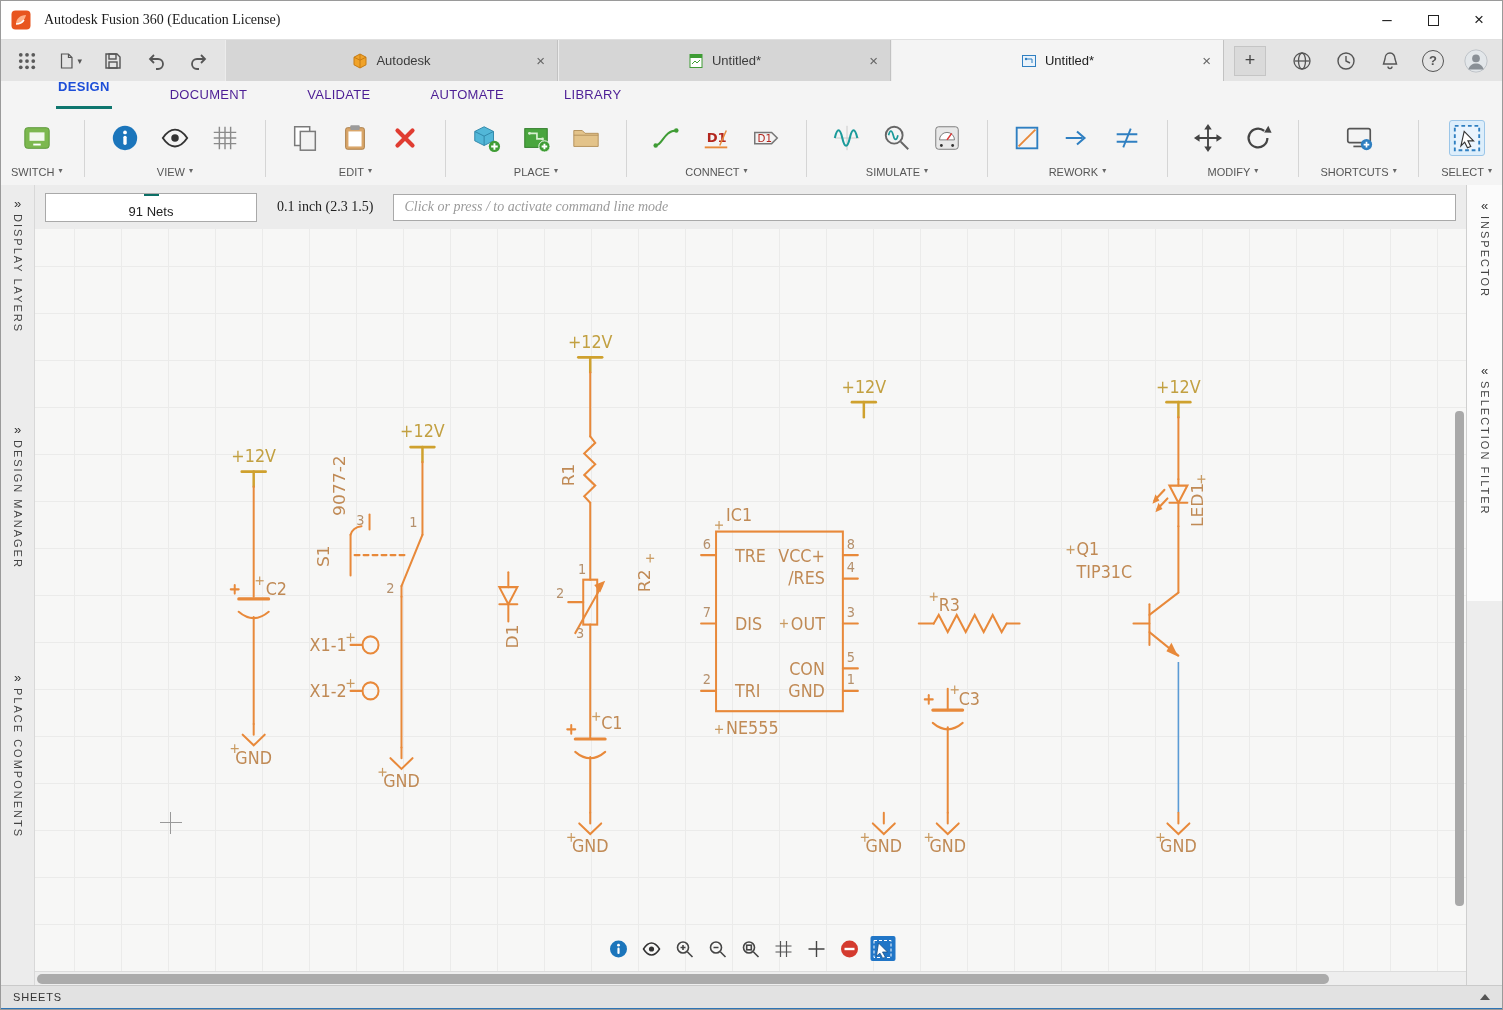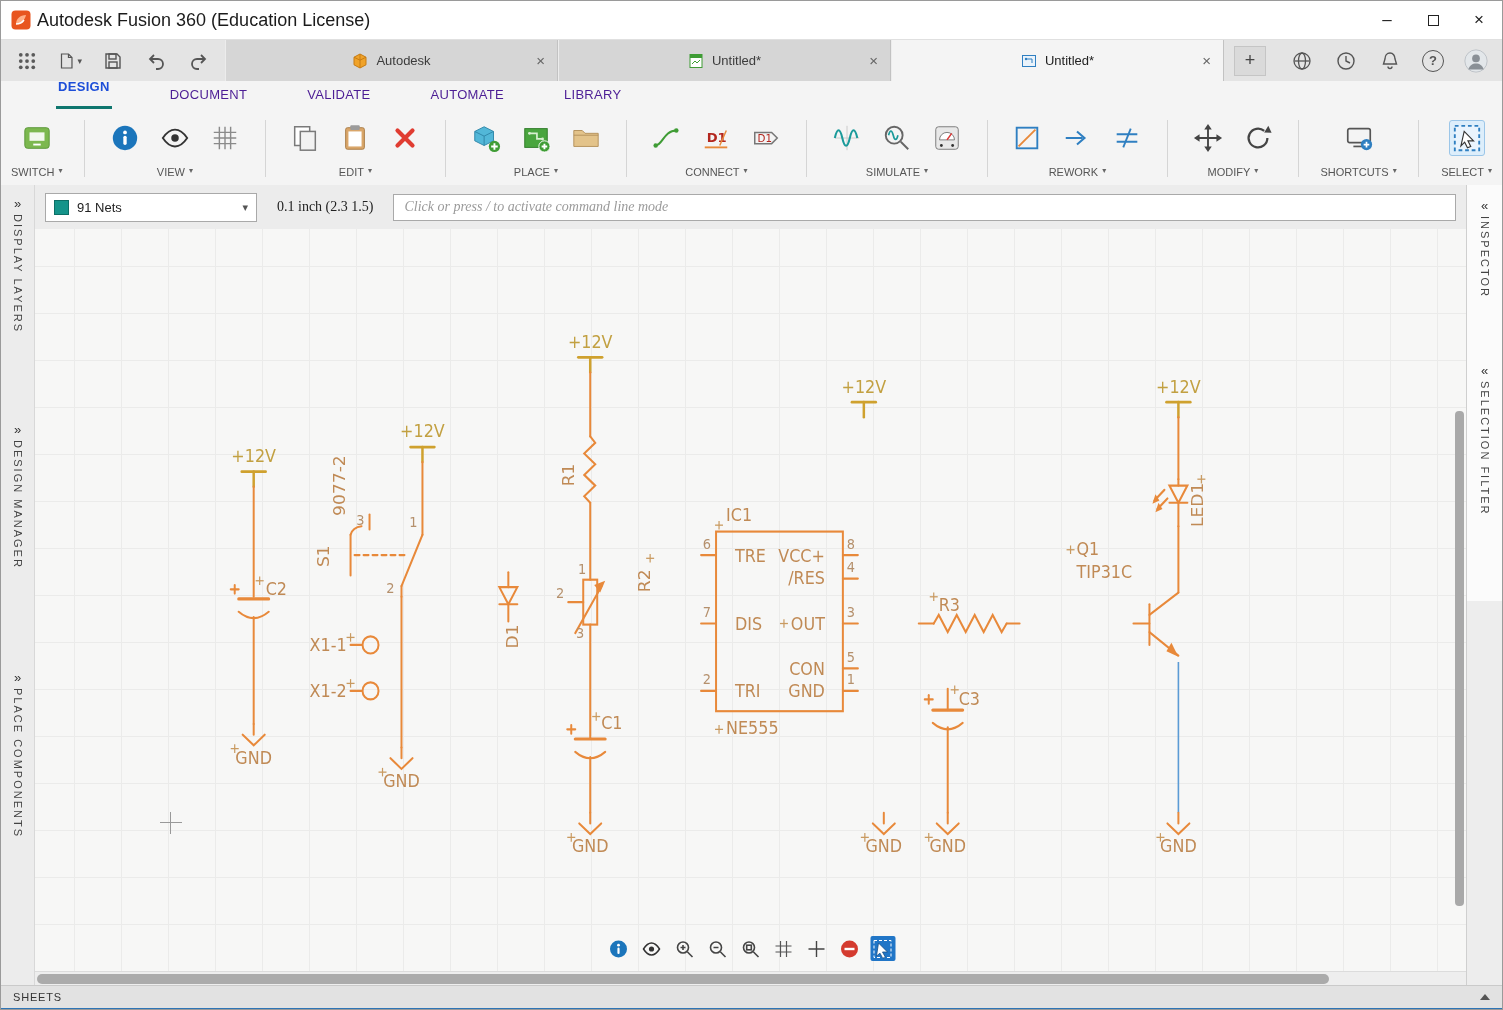--- a/index.html
+++ b/index.html
@@ -8,21 +8,21 @@
     font-family: "Liberation Sans", sans-serif;
     background: #f0f0f1;
     overflow: hidden;
     border: 1px solid #9a9a9a;
     position: relative;
   }
 
   
   .titlebar { height: 38px; background: #ffffff; display: flex; align-items: center; padding-left: 10px; }
   .app-logo { width: 20px; height: 20px; }
-  .title-text { font-size: 18px; color: #1b1b1b; margin-left: 6px; }
+  .title-text { font-size: 14px; color: #1b1b1b; margin-left: 13px; font-family: Liberation Serif, serif; }
   .win-btns { margin-left: auto; display: flex; height: 100%; }
   .win-btn { width: 46px; display: flex; align-items: center; justify-content: center; font-size: 17px; color: #222; }
   .maxbox { width: 11px; height: 11px; border: 1px solid #222; display: inline-block; }
 
   
   .tabbar { height: 42px; background: #e4e4e4; display: flex; align-items: center; border-top: 1px solid #e0e0e0; }
   .quick-icons { display: flex; align-items: center; gap: 19px; padding: 0 14px; }
   .qi { width: 24px; height: 24px; display: flex; align-items: center; justify-content: center; }
   .qi svg { width: 20px; height: 20px; }
   .qi .mini-caret { font-size: 9px; color: #555; margin-left: 2px; }
@@ -62,21 +62,21 @@
   .rail { background: #ececec; display: flex; flex-direction: column; align-items: center; }
   .rail.left { width: 34px; border-right: 1px solid #d8d8d8; }
   .rail.right { width: 36px; border-left: 1px solid #cfcfcf; background: linear-gradient(180deg, #fbfbfb 0 52%, #ededed 52%); }
   .rail-chevron { font-size: 13px; color: #333; padding: 5px 0 3px; }
   .vlabel { writing-mode: vertical-rl; font-size: 11px; letter-spacing: 2px; color: #444; }
 
   .center { flex: 1; display: flex; flex-direction: column; min-width: 0; }
 
   .layerbar { height: 44px; background: #ececec; display: flex; align-items: center; gap: 14px; padding: 0 10px; }
   .layersel { width: 212px; height: 29px; background: #fff; border: 1px solid #a9a9a9; display: flex;
-              align-items: center; gap: 8px; padding: 0 8px; font-size: 13px; color: #222; }
+              align-items: center; gap: 8px; padding: 0 8px; font-size: 13px; color: #222; flex-direction: column; }
   .swatch { width: 15px; height: 15px; background: #15948a; border: 1px solid #0c6f66; }
   .layersel .caret { margin-left: auto; color: #555; font-size: 11px; }
   .coords { font-family: "Liberation Serif", serif; font-size: 14px; color: #222; white-space: nowrap; padding: 0 6px; }
   .cmdline { flex: 1; height: 27px; border: 1px solid #a9a9a9; background: #fff;
              font-family: "Liberation Serif", serif; font-style: italic; font-size: 14px; color: #444; padding: 0 10px; outline: none; }
   .cmdline::placeholder { color: #9a9a9a; font-style: italic; }
 
   .canvas { position: relative; flex: 1; overflow: hidden;
     background-color: #f7f7f6;
     background-image: linear-gradient(#ebebea 1px, transparent 1px), linear-gradient(90deg, #ebebea 1px, transparent 1px);

